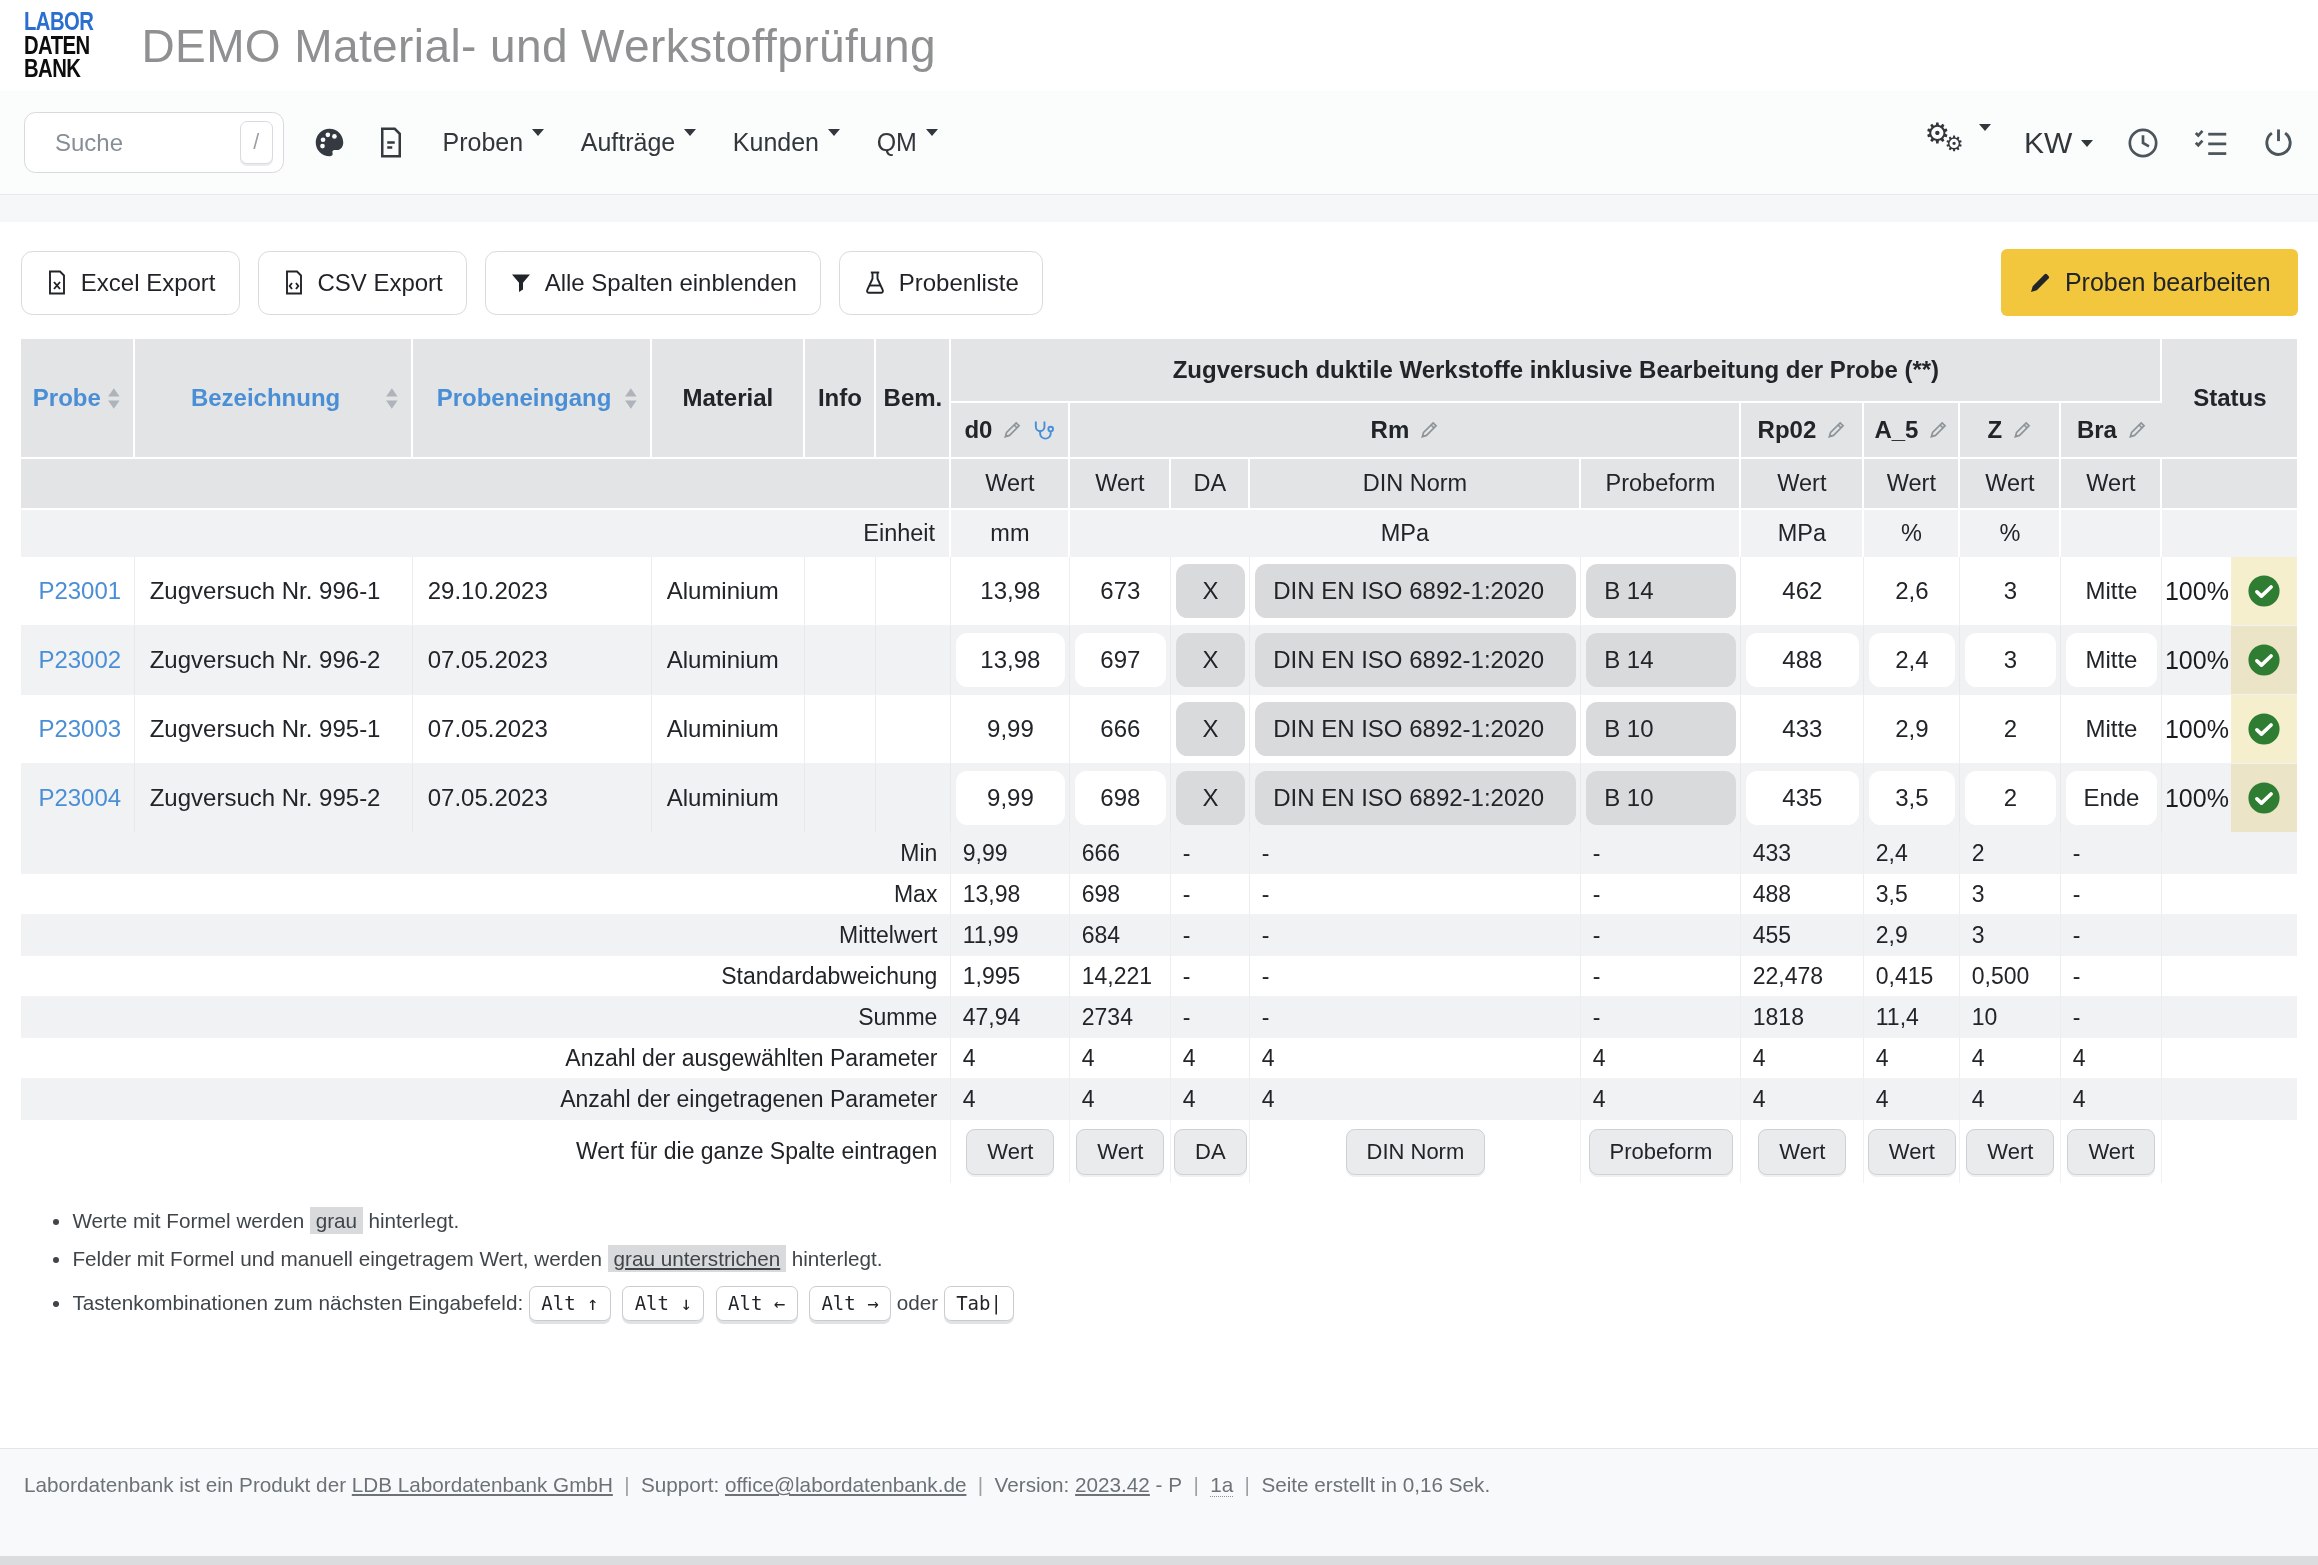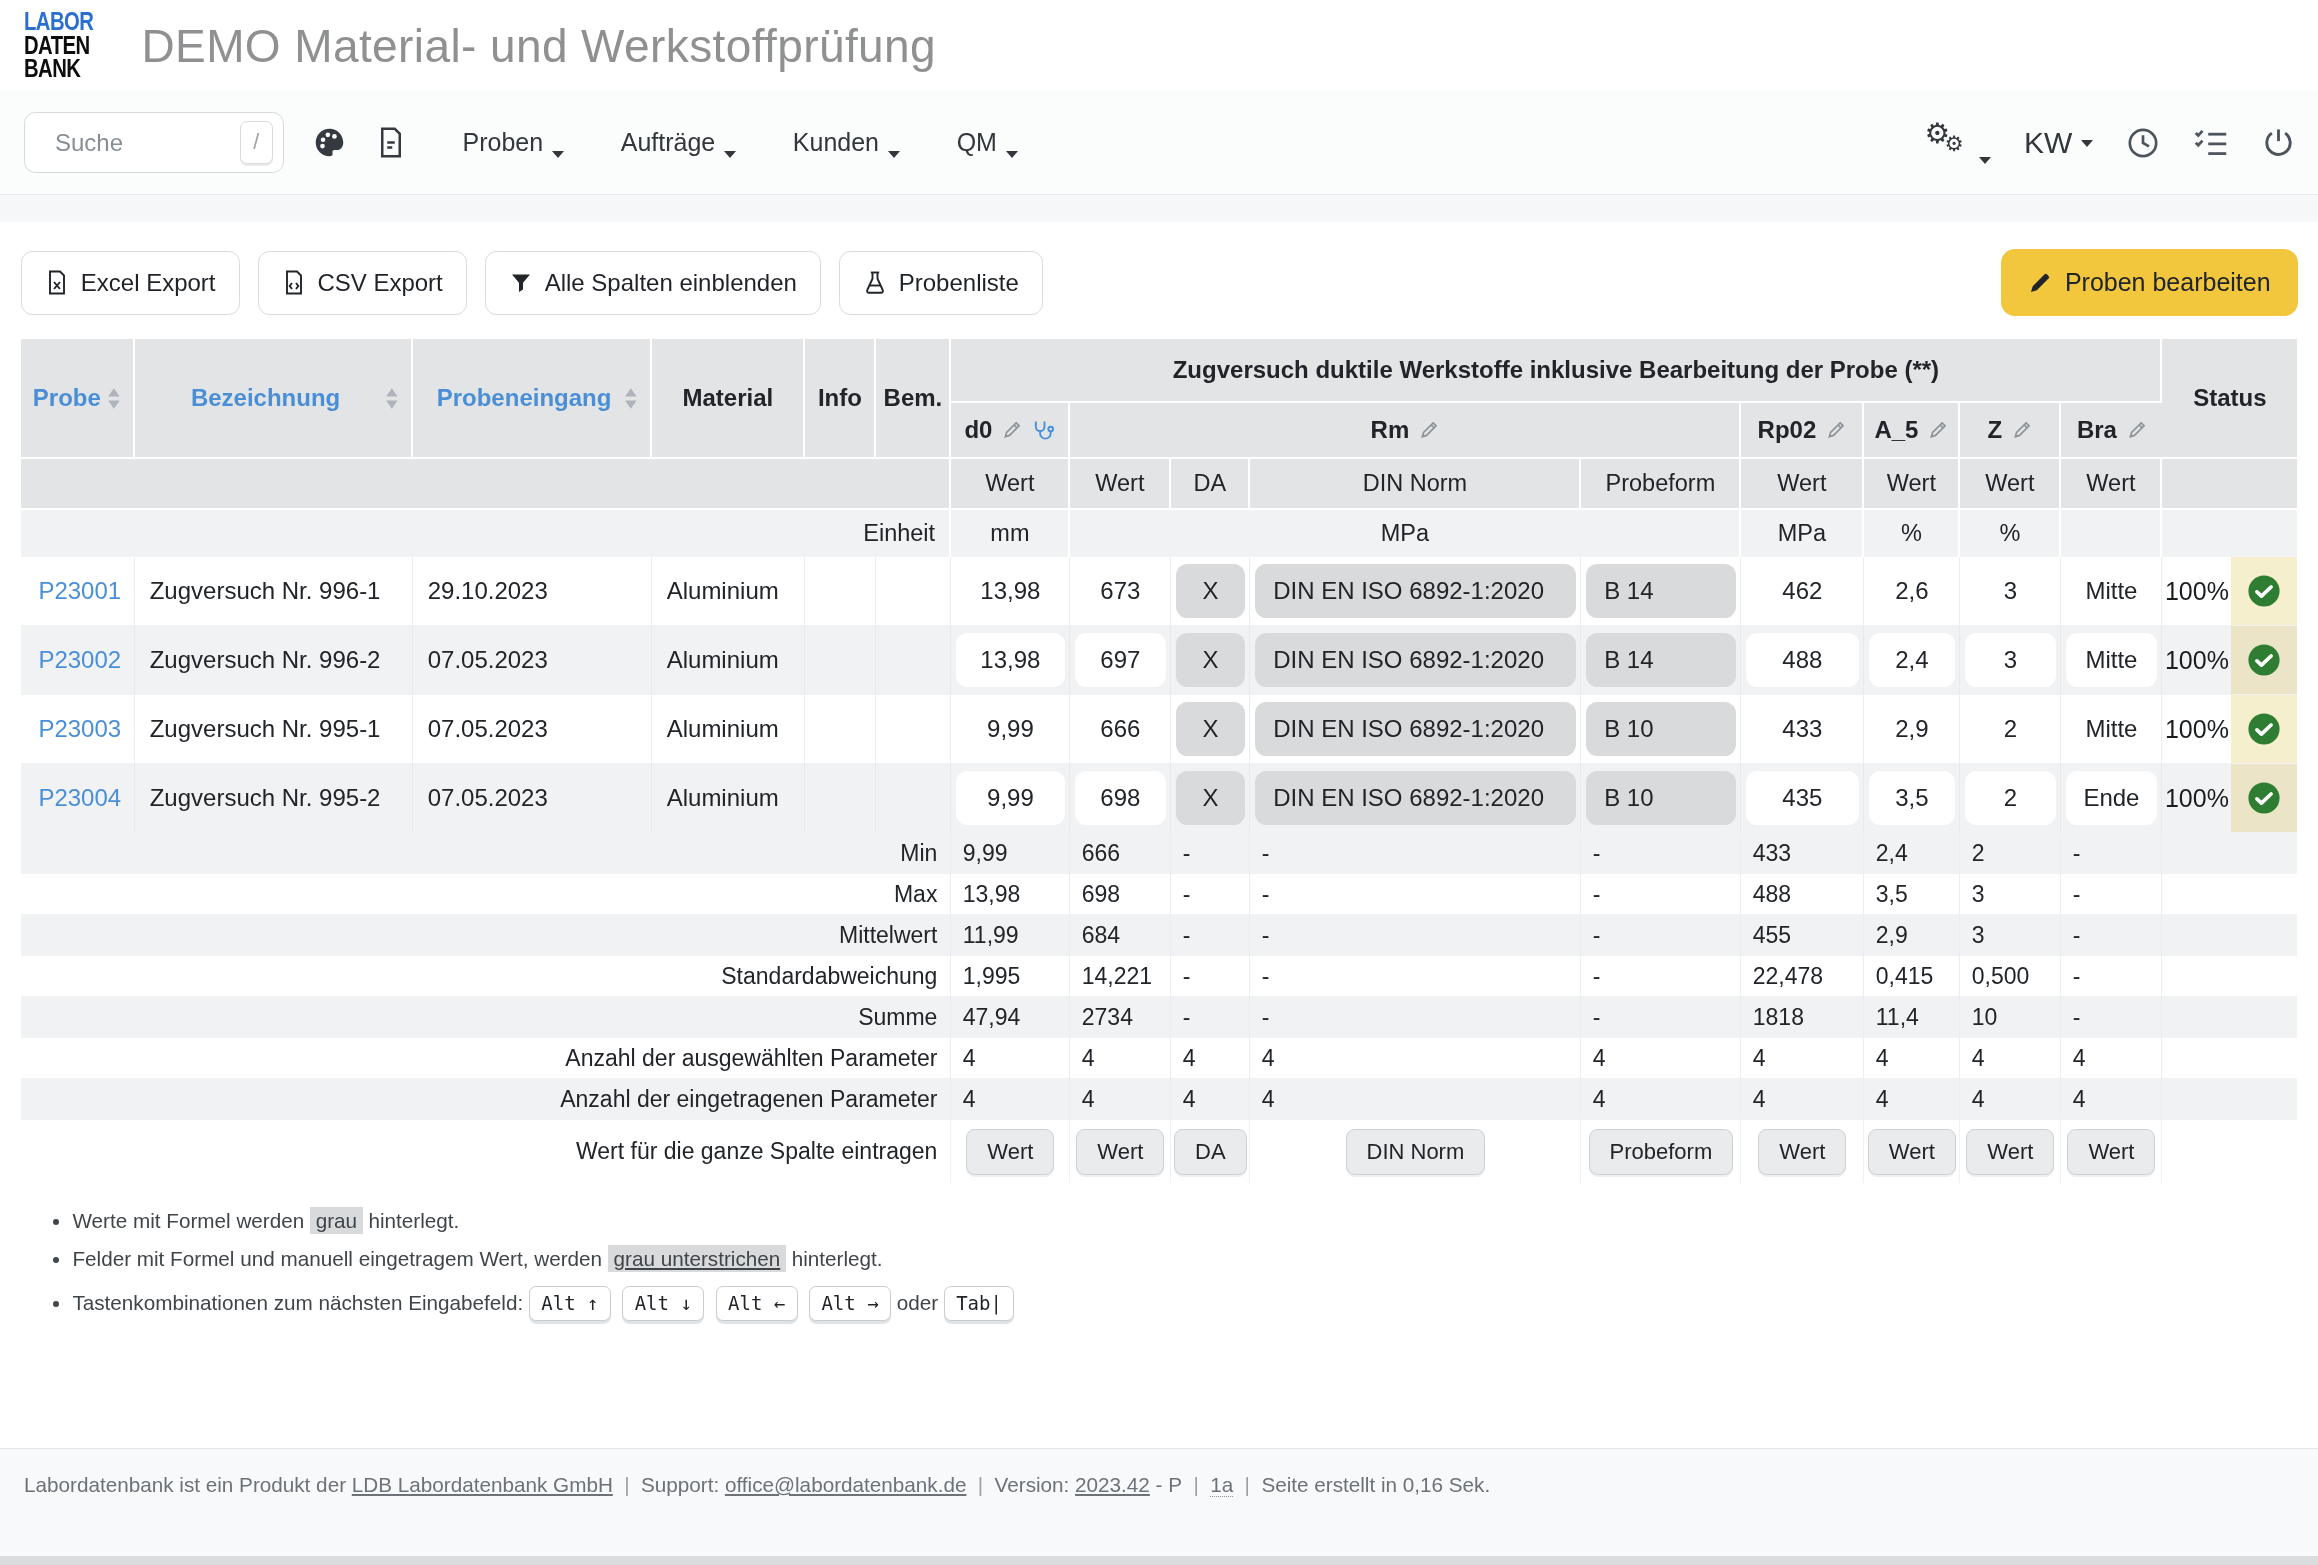--- a/index.html
+++ b/index.html
@@ -18,37 +18,37 @@
   .logo span:first-child { color: #2a6fd0; }
   .app-title { margin-left: 28.5px; font-size: 46px; font-weight: 400; color: #8f9091; letter-spacing: 0.4px; }
   
   .navbar { height: 104px; background: #fbfcfc; border-bottom: 1.4px solid #e7e9eb; display: flex; align-items: center; padding: 0 24px; flex: 0 0 auto; }
   .search-wrap { position: relative; width: 260px; height: 61px; }
   .search-input { width: 100%; height: 100%; border: 1.4px solid #d6d9dd; border-radius: 11.4px; padding: 0 57px 0 30px; font-size: 24px; font-family: "Liberation Sans", sans-serif; color: #495057; background: #fff; outline: none; }
   .search-input::placeholder { color: #868e96; }
   .slash-badge { position: absolute; right: 11.4px; top: 9.3px; width: 33px; height: 43px; border: 1.4px solid #d8dbde; border-radius: 7.1px; box-shadow: 0 2.1px 0 #e9ebed; display: flex; align-items: center; justify-content: center; font-size: 21.4px; color: #9aa0a6; background: #fff; }
   .nav-icons { display: flex; align-items: center; gap: 30px; margin-left: 28.5px; color: #343a40; }
   .nav-menus { display: flex; align-items: center; gap: 37px; margin-left: 37px; }
-  .nav-item { display: flex; align-items: flex-end; font-size: 25px; color: #32373c; cursor: pointer; margin-left: 20px; }
+  .nav-item { display: flex; align-items: flex-start; font-size: 25px; color: #32373c; cursor: pointer; }
   .caret { width: 0; height: 0; border-left: 6.4px solid transparent; border-right: 6.4px solid transparent; border-top: 7.8px solid currentColor; display: inline-block; margin-left: 8.6px; position: relative; top: 1.4px; }
   .nav-right { margin-left: auto; display: flex; align-items: center; gap: 33px; color: #4c555c; }
   .gear-combo { position: relative; width: 46px; height: 40px; font-family: "DejaVu Sans", sans-serif; }
   .gear-combo .g1 { position: absolute; left: 0; top: -5.7px; font-size: 28.5px; }
   .gear-combo .g2 { position: absolute; left: 20px; top: 8.6px; font-size: 21.4px; }
   .kw-item { display: flex; align-items: center; font-size: 30px; color: #32373c; }
   .band { height: 27px; background: #f6f7f8; flex: 0 0 auto; }
   
   .content { flex: 1 1 auto; padding: 0 21.4px; background: #fff; }
   .title-row { margin-top: 30px; display: flex; align-items: center; }
   .title-row h1 { font-size: 40px; font-weight: bold; color: #26292d; margin-left: 17px; letter-spacing: -0.4px; }
   .subtitle { margin-left: 17px; font-size: 27px; color: #6d737a; }
   .toolbar { margin-top: 27px; display: flex; align-items: center; gap: 18.5px; }
   .tb-btn { display: inline-flex; align-items: center; gap: 11.4px; height: 64px; padding: 0 23px; background: #fff; border: 1.4px solid #d8dbde; border-radius: 11.4px; font-size: 24px; color: #1f2328; cursor: pointer; font-family: "Liberation Sans", sans-serif; }
   .tb-btn .caret { border-top-color: #212529; }
-  .btn-edit { margin-left: auto; display: inline-flex; align-items: center; gap: 13px; height: 67px; padding: 0 27px; background: #f2c73e; border: none; border-radius: 14px; font-size: 25px; color: #212529; cursor: pointer; font-family: "Liberation Sans", sans-serif; }
+  .btn-edit { margin-left: auto; display: inline-flex; align-items: center; gap: 13px; height: 67px; padding: 0 27px; background: #f2c73e; border: none; border-radius: 6px; font-size: 25px; color: #212529; cursor: pointer; font-family: "Liberation Sans", sans-serif; }
   
   table.results { margin-top: 23px; width: 2276px; table-layout: fixed; border-collapse: separate; border-spacing: 0; }
   th, td { vertical-align: middle; }
   thead th { background: #e3e4e6; border-right: 2.1px solid #fff; border-bottom: 2.1px solid #fff; font-size: 24px; font-weight: bold; color: #212529; }
   thead th:last-child { border-right: none; }
   tr.row-a th.group-th { height: 64px; text-align: center; }
   tr.row-b th { height: 56px; text-align: center; }
   tr.row-c th { height: 51px; font-weight: 400; text-align: center; font-size: 23.5px; }
   th.sortable { color: #4a8fd6; }
   .th-flex { display: flex; align-items: center; justify-content: space-between; padding: 0 11.4px; }

